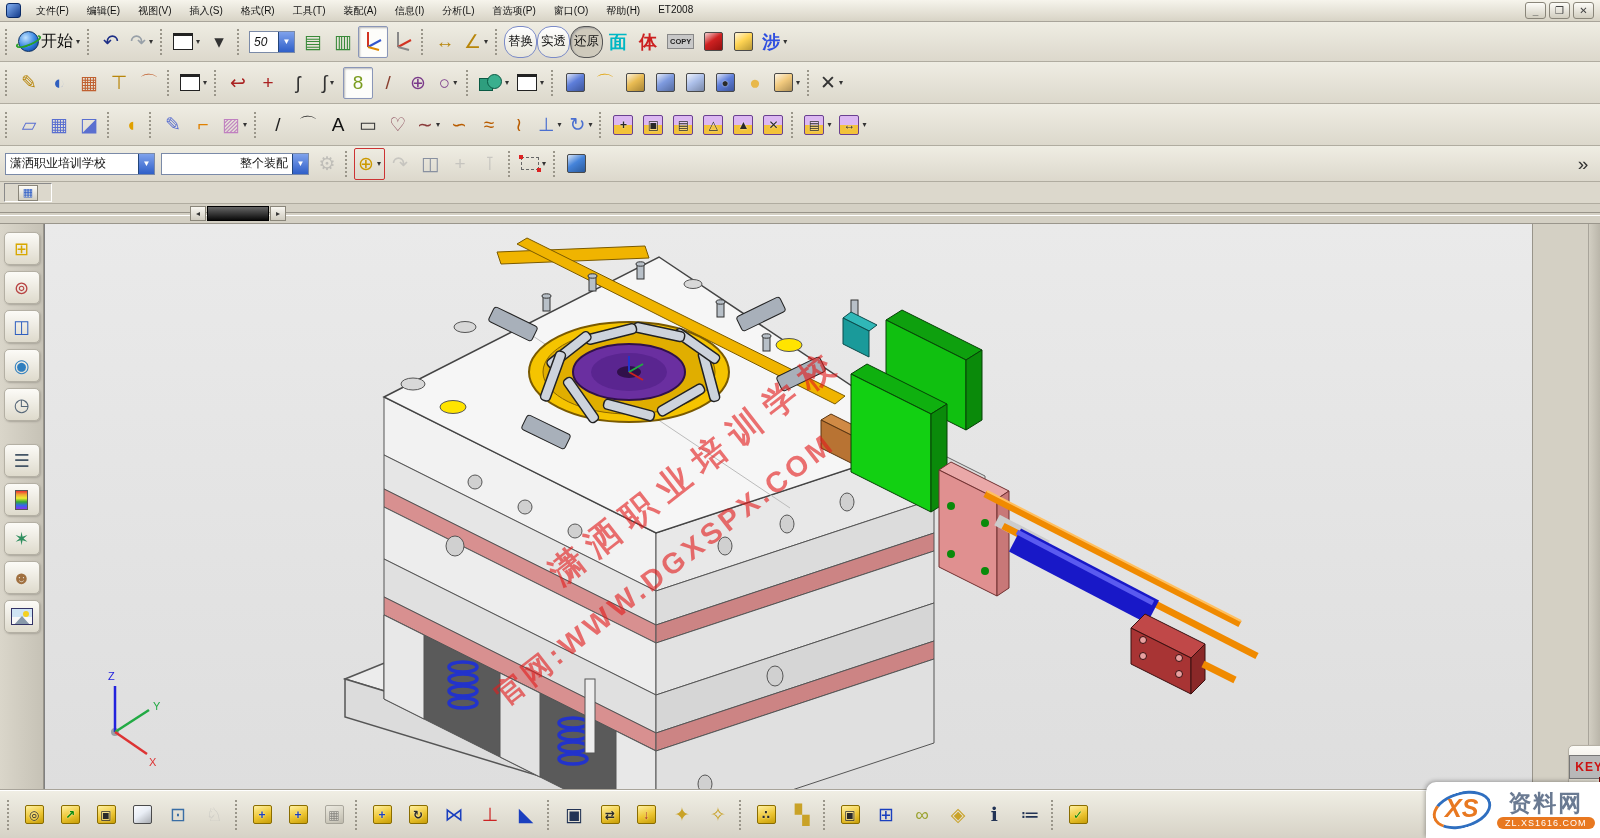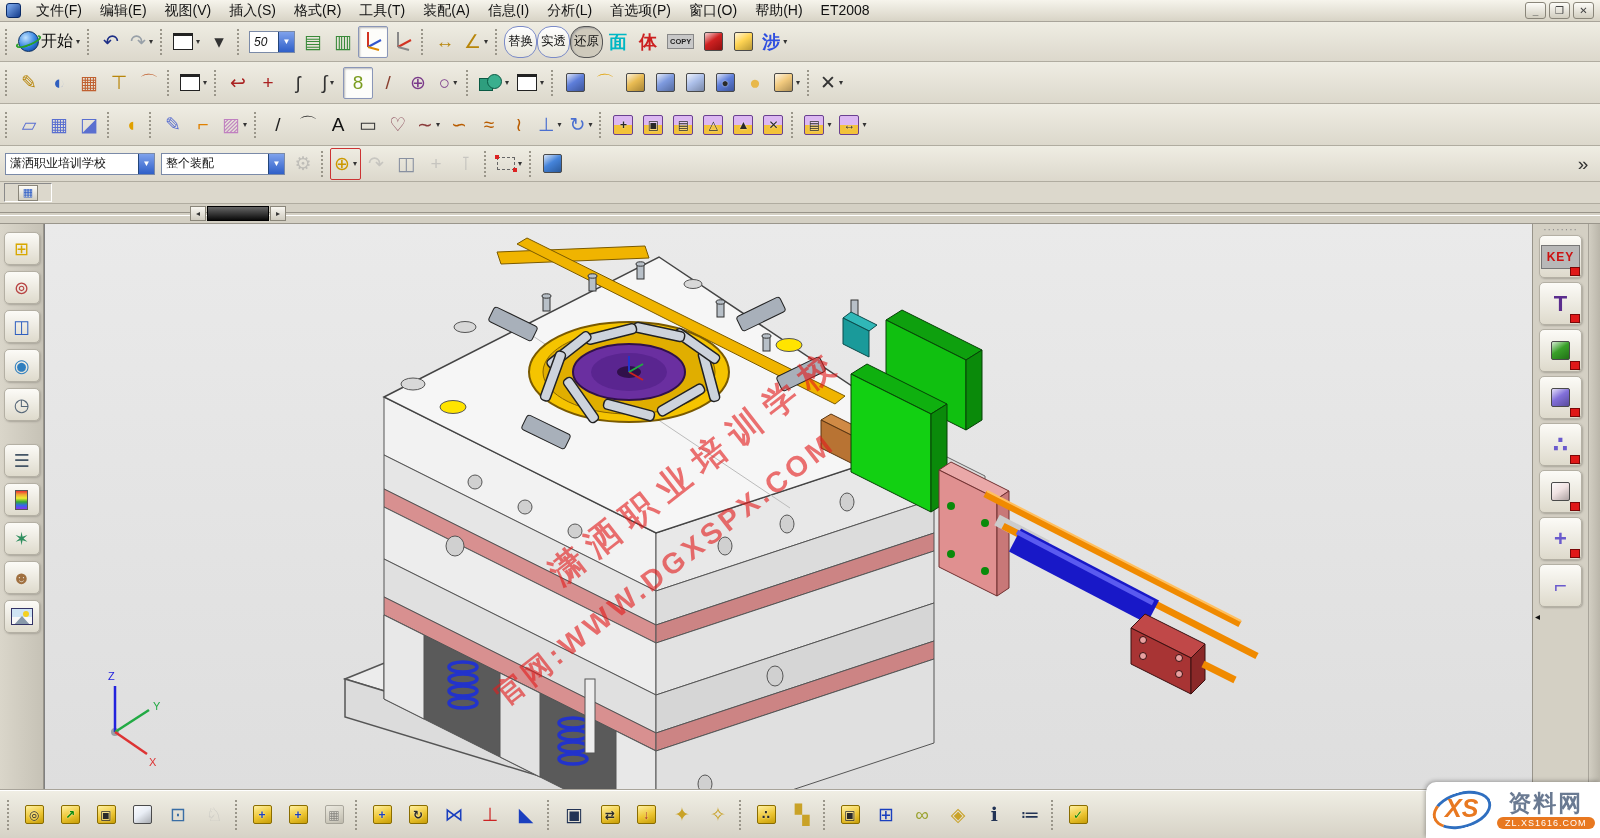--- a/index.html
+++ b/index.html
@@ -5,21 +5,21 @@
 *{box-sizing:border-box}
 html,body{margin:0;padding:0}
 body{width:1600px;height:838px;overflow:hidden;position:relative;
   font-family:"Liberation Sans","DejaVu Sans",sans-serif;background:#d8d4c8;user-select:none}
 
 .titlebar{height:22px;display:flex;align-items:center;background:linear-gradient(#f6f4ec,#d8d4c6);
   border-bottom:1px solid #a8a49a;padding:0 4px}
 .appicon{width:15px;height:15px;border-radius:3px;margin:0 6px 0 2px;
   background:linear-gradient(135deg,#6f9be0 20%,#123a8a);border:1px solid #0a2a66}
 .menus{display:flex}
-.mitem{padding:0 9px;font-size:14px;color:#111;white-space:nowrap}
+.mitem{padding:0 9px;font-size:10px;color:#111;white-space:nowrap}
 .wctrl{margin-left:auto;display:flex;gap:3px;padding-right:2px}
 .wbtn{width:21px;height:17px;border:1px solid #8a867a;border-radius:3px;
   background:linear-gradient(#fdfcf8,#d2cec0);font-size:10px;font-weight:700;color:#444;
   display:flex;align-items:center;justify-content:center}
 
 .tbrow{display:flex;align-items:center;background:linear-gradient(#efede3,#dcd8cc);
   border-bottom:1px solid #b0aca0;padding:0 2px;overflow:hidden}
 #row1{height:40px}#row2{height:42px}#row3{height:42px}#selbar{height:36px}
 .grip{width:4px;height:26px;border-left:2px dotted #9a968a;margin:0 5px 0 3px}
 .tbtn{height:32px;min-width:30px;display:flex;align-items:center;justify-content:center;gap:2px;
@@ -85,22 +85,22 @@
 
 .main{display:flex;height:566px}
 .lrail{width:44px;background:linear-gradient(90deg,#dad6ca,#c6c2b6);border-right:1px solid #98948a;
   display:flex;flex-direction:column;align-items:center;padding-top:5px;flex:none}
 .railbtn{width:36px;height:33px;margin:3px 0;border:1px solid #b4b0a4;border-radius:5px;flex:none;
   background:linear-gradient(#fcfbf7,#dedacc);box-shadow:1px 1px 2px #a8a49a;
   display:flex;align-items:center;justify-content:center;position:relative}
 .railbtn .ic.g{font-size:18px}
 .gapped{margin-top:20px}
 .viewport{flex:1;position:relative;background:linear-gradient(#eaeaea,#dedede);border-left:1px solid #808080;overflow:hidden}
-.rrail{width:56px;background:#d4d0c4;border-left:1px solid #98948a;display:flex;flex-direction:column;
-  align-items:center;padding-top:3px;flex:none}
+.rrail{width:56px;background:#d4d0c4;border-left:1px solid #98948a;display:flex;flex-direction:row;
+  align-items:flex-end;padding-top:3px;flex:none}
 .rrail:before{content:"········";color:#888;font-size:10px;line-height:6px;letter-spacing:1px}
 .rrail .railbtn{width:43px;height:43px;margin:2px 0}
 .rrail .railbtn .ic.g{font-size:22px;font-weight:700}
 .collapse{font-size:10px;color:#111;margin-top:2px;align-self:flex-start;padding-left:2px}
 .rscroll{width:12px;background:linear-gradient(90deg,#d2cec2,#bab6aa);border-left:1px solid #a8a49a;flex:none}
 
 .bottombar{height:48px;display:flex;align-items:center;background:linear-gradient(#f0eee4,#d6d2c6);
   border-top:1px solid #fff;box-shadow:0 -1px 0 #a8a49a;padding:0 4px;position:relative}
 .bottombar .tbtn{height:38px;min-width:36px}
 .bottombar .grip{height:30px}
@@ -431,21 +431,21 @@
         <div class="ov">↔</div>
       </div>
       <div class="arw">▾</div>
     </div>
   </div>
 <div id="selbar" class="tbrow">
     <div class="combo" style="width: 150px;">
       <div class="cval">潇洒职业培训学校</div>
       <div class="cbtn">▼</div>
     </div>
-    <div class="combo" style="width: 124px;">
+    <div class="combo" style="width: 148px; text-align: right;">
       <div class="cval">整个装配</div>
       <div class="cbtn">▼</div>
     </div>
     <div class="tbtn disabled">
       <div class="ic g" style="color: rgb(154, 154, 154);">⚙</div>
     </div>
     <div class="grip"></div>
     <div class="tbtn hot">
       <div class="ic g" style="color: rgb(204, 153, 0);">⊕</div>
       <div class="arw">▾</div>

